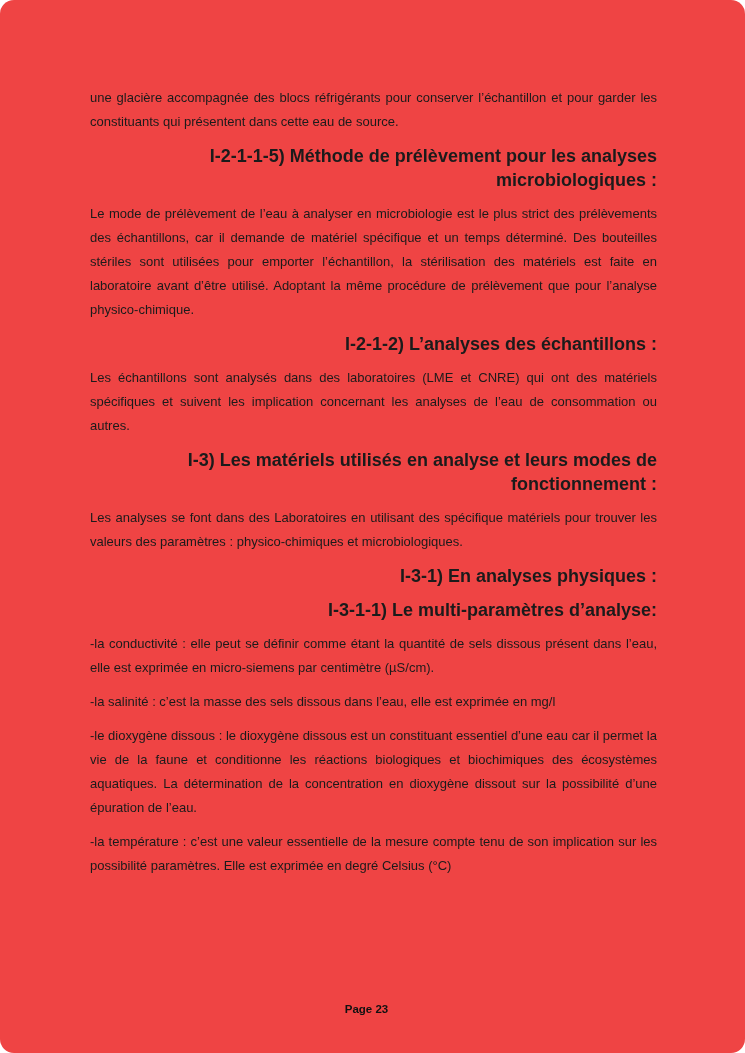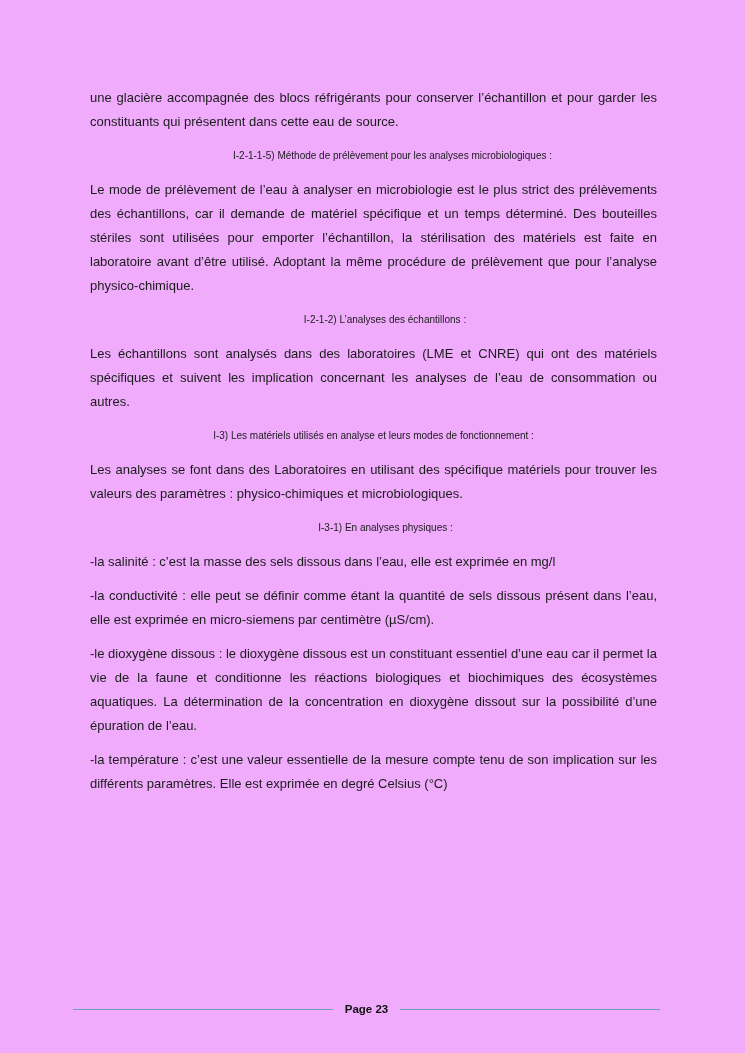--- a/index.html
+++ b/index.html
@@ -11,53 +11,55 @@
     width: 745px;
     height: 1053px;
     position: relative;
     overflow: hidden;
     font-family: "Liberation Sans", sans-serif;
     color: #1b1b1b;
   }
   .page {
     position: absolute;
     inset: 0;
-    background: #f0abfc;
+    background: #ef4444;
+    border-radius: 14px;
   }
   .content {
     position: absolute;
     top: 86px;
     left: 90px;
     right: 88px;
   }
   .para {
     font-size: 13px;
     line-height: 24px;
     text-align: justify;
     margin: 0 0 10px 0;
   }
   .heading {
-    font-size: 10px;
+    font-size: 18px;
     line-height: 24px;
-    font-weight: normal;
+    font-weight: bold;
     margin: 0 0 10px 0;
-    text-align: center;
+    text-align: right;
   }
   .ind-0 { margin-left: 0; }
   .ind-1 { margin-left: 23px; }
   .ind-2 { margin-left: 24px; }
   .ind-3 { margin-left: 38px; }
   .ind-4 { margin-left: 45px; }
   .footer {
     position: absolute;
     left: 73px;
     right: 85px;
     bottom: 38px;
     display: flex;
     align-items: center;
+    flex-direction: column;
   }
   .footer .rule {
     flex: 1;
     height: 1px;
     background: #6d9eb5;
   }
   .footer .page-label {
     font-size: 11.5px;
     font-weight: bold;
     color: #111111;
@@ -71,24 +73,25 @@
 <div class="page">
   <div class="content">
     <p class="para">une glacière accompagnée des blocs réfrigérants pour conserver l’échantillon et pour garder les constituants qui présentent dans cette eau de source.</p>
     <p class="heading ind-3">I-2-1-1-5) Méthode de prélèvement pour les analyses microbiologiques :</p>
     <p class="para">Le mode de prélèvement de l’eau à analyser en microbiologie est le plus strict des prélèvements des échantillons, car il demande de matériel spécifique et un temps déterminé. Des bouteilles stériles sont utilisées pour emporter l’échantillon, la stérilisation des matériels est faite en laboratoire avant d’être utilisé. Adoptant la même procédure de prélèvement que pour l’analyse physico-chimique.</p>
     <p class="heading ind-1">I-2-1-2) L’analyses des échantillons :</p>
     <p class="para">Les échantillons sont analysés dans des laboratoires (LME et CNRE) qui ont des matériels spécifiques et suivent les implication concernant les analyses de l’eau de consommation ou autres.</p>
     <p class="heading ind-0">I-3) Les matériels utilisés en analyse et leurs modes de fonctionnement :</p>
     <p class="para">Les analyses se font dans des Laboratoires en utilisant des spécifique matériels pour trouver les valeurs des paramètres : physico-chimiques et microbiologiques.</p>
     <p class="heading ind-2">I-3-1) En analyses physiques :</p>
+    <p class="heading ind-4">I-3-1-1) Le multi-paramètres d’analyse:</p>
+    <p class="para">-la conductivité : elle peut se définir comme étant la quantité de sels dissous présent dans l’eau, elle est exprimée en micro-siemens par centimètre (µS/cm).</p>
     <p class="para">-la salinité : c’est la masse des sels dissous dans l’eau, elle est exprimée en mg/l</p>
-    <p class="para">-la conductivité : elle peut se définir comme étant la quantité de sels dissous présent dans l’eau, elle est exprimée en micro-siemens par centimètre (µS/cm).</p>
     <p class="para">-le dioxygène dissous : le dioxygène dissous est un constituant essentiel d’une eau car il permet la vie de la faune et conditionne les réactions biologiques et biochimiques des écosystèmes aquatiques. La détermination de la concentration en dioxygène dissout sur la possibilité d’une épuration de l’eau.</p>
-    <p class="para">-la température : c’est une valeur essentielle de la mesure compte tenu de son implication sur les différents paramètres. Elle est exprimée en degré Celsius (°C)</p>
+    <p class="para">-la température : c’est une valeur essentielle de la mesure compte tenu de son implication sur les possibilité paramètres. Elle est exprimée en degré Celsius (°C)</p>
   </div>
 
   <div class="footer">
     <span class="rule"></span>
     <span class="page-label">Page 23</span>
     <span class="rule"></span>
   </div>
 </div>
 
 </body></html>

